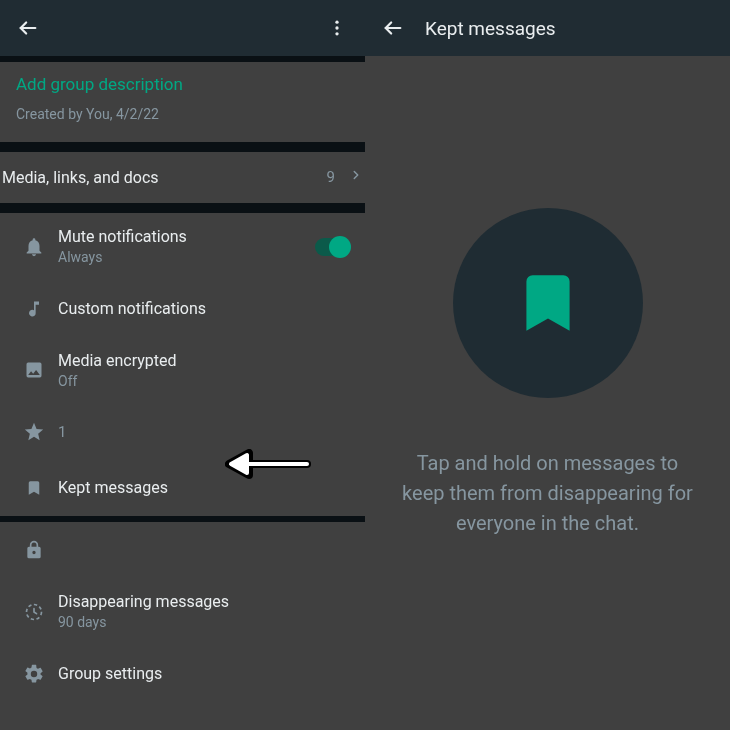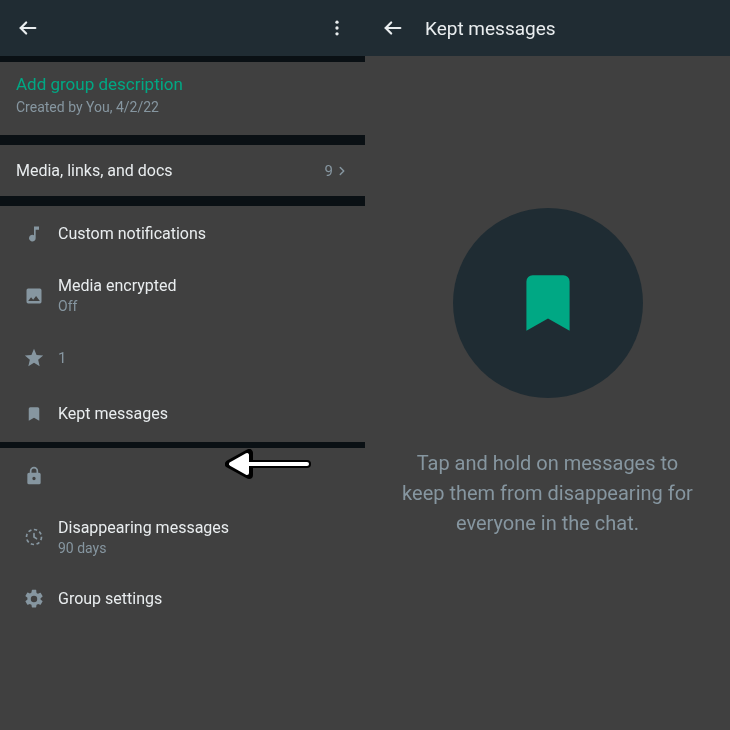--- a/index.html
+++ b/index.html
@@ -30,36 +30,36 @@
     margin-left: 12px;
     color: #e9edef;
   }
   .left .appbar .spacer { flex: 1; }
   .group-desc {
     padding: 12px 16px 4px 16px;
   }
   .add-desc {
     color: #00a884;
     font-size: 17px;
-    margin-bottom: 5px;
+    margin-bottom: 12px;
   }
   .created {
     color: #8696a0;
     font-size: 14px;
     margin-bottom: 16px;
   }
   .sep {
     height: 10px;
     background: #0a1014;
   }
   .sep-thin { height: 6px; background: #0a1014; }
   .media-row {
     display: flex;
-    align-items: center;
-    padding: 16px 16px;
+    padding: 16px 2px;
+    gap: 12px;
   }
   .media-row .mlabel { font-size: 16px; color: #e9edef; flex: 1; }
   .media-row .count { color: #8696a0; font-size: 15px; margin-right: 2px; }
   .media-row .chev { color: #8696a0; }
   .setting-row {
     display: flex;
     align-items: center;
     padding: 14px 16px 14px 10px;
     min-height: 56px;
   }
@@ -164,20 +164,35 @@
       <div class="count">9</div>
       <div class="chev">
         <svg width="14" height="14" viewBox="0 0 24 24" fill="none" stroke="currentColor" stroke-width="2.5" stroke-linecap="round" stroke-linejoin="round">
             <polyline points="9 18 15 12 9 6"></polyline>
           </svg>
       </div>
     </div>
 
     <div class="sep"></div>
 
+    <div class="setting-row">
+      <div class="leading">
+        <svg width="22" height="22" viewBox="0 0 24 24" fill="currentColor">
+            <path d="M12 22a2.2 2.2 0 0 0 2.2-2H9.8A2.2 2.2 0 0 0 12 22zm6-6V11c0-3.07-1.63-5.64-4.5-6.32V4a1.5 1.5 0 0 0-3 0v.68C7.64 5.36 6 7.92 6 11v5L4 18v1h16v-1l-2-2z"></path>
+          </svg>
+      </div>
+      <div class="text">
+        <div class="title">Mute notifications</div>
+        <div class="sub">Always</div>
+      </div>
+      <div class="toggle">
+        <div class="track"></div>
+          <div class="thumb"></div>
+      </div>
+    </div>
 
     <div class="setting-row">
       <div class="leading">
         <svg width="20" height="20" viewBox="0 0 24 24" fill="currentColor">
             <path d="M12 3v10.55A4 4 0 1 0 14 17V7h4V3h-6z"></path>
           </svg>
       </div>
       <div class="text">
         <div class="title">Custom notifications</div>
       </div>

